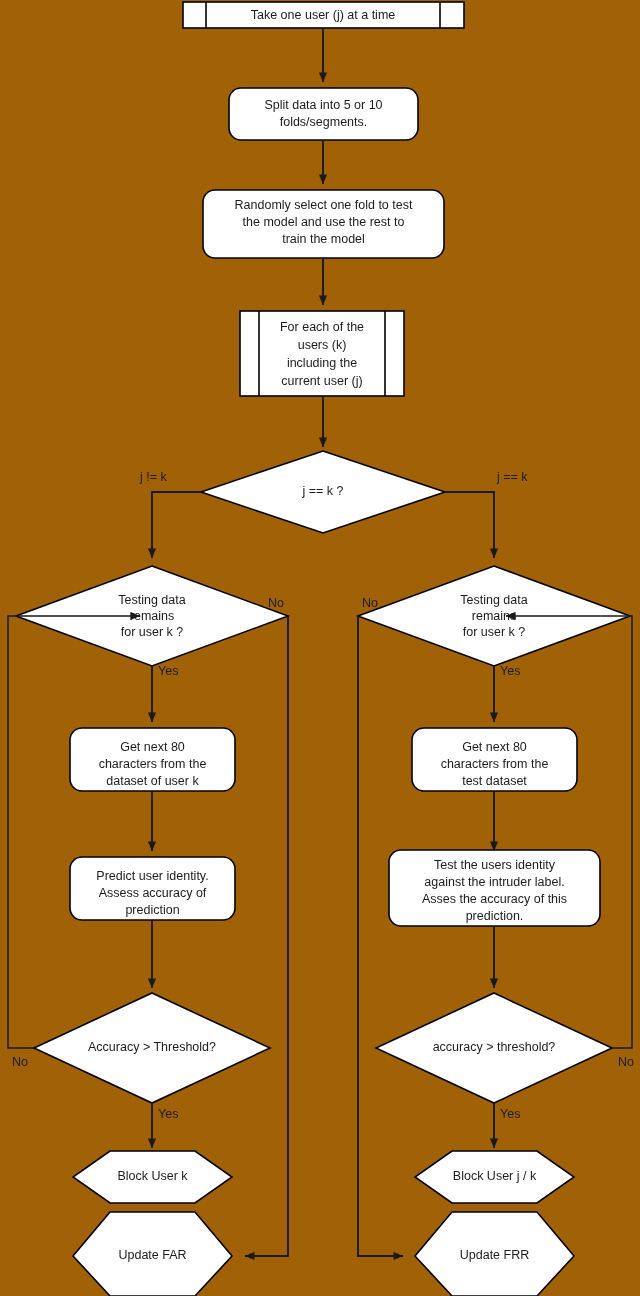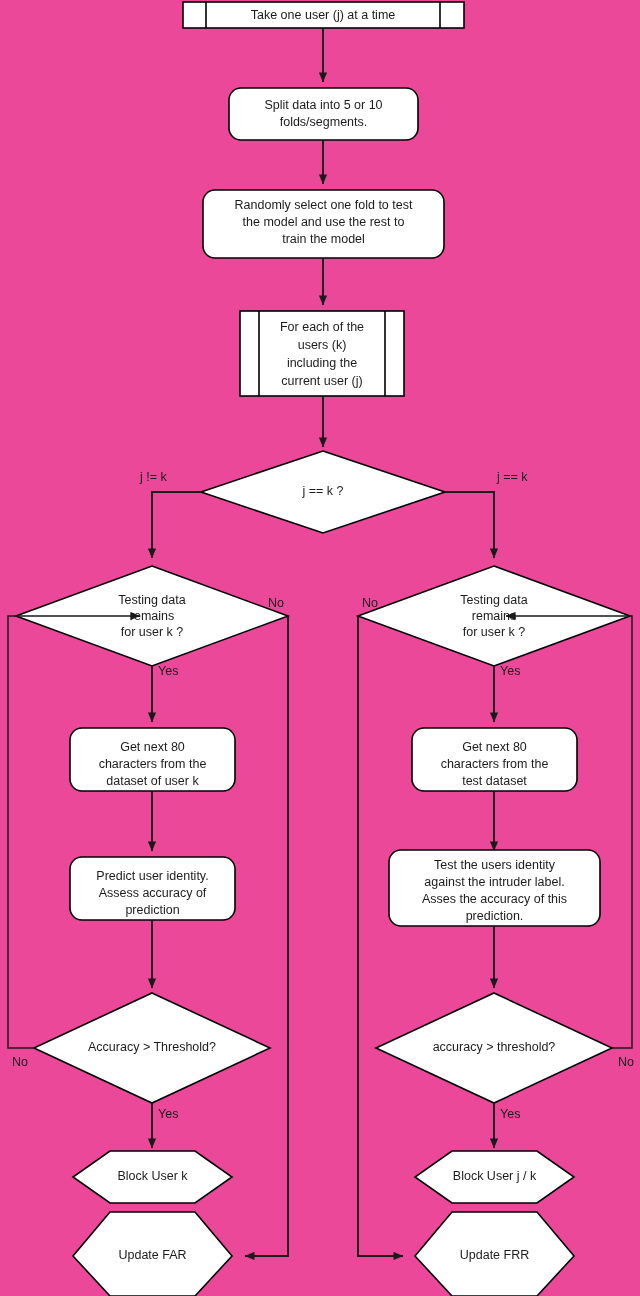--- a/index.html
+++ b/index.html
@@ -4,21 +4,21 @@
 <style>
   html, body {
     margin: 0;
     padding: 0;
     background: #ffffff;
   }
   #flowchart-root {
     position: relative;
     width: 640px;
     height: 1296px;
-    background: #ec4899;
+    background: #a16207;
     font-family: "Liberation Sans", sans-serif;
   }
   svg.chart-canvas {
     display: block;
     width: 640px;
     height: 1296px;
   }
   .node-shape {
     fill: #ffffff;
     stroke: #000000;

